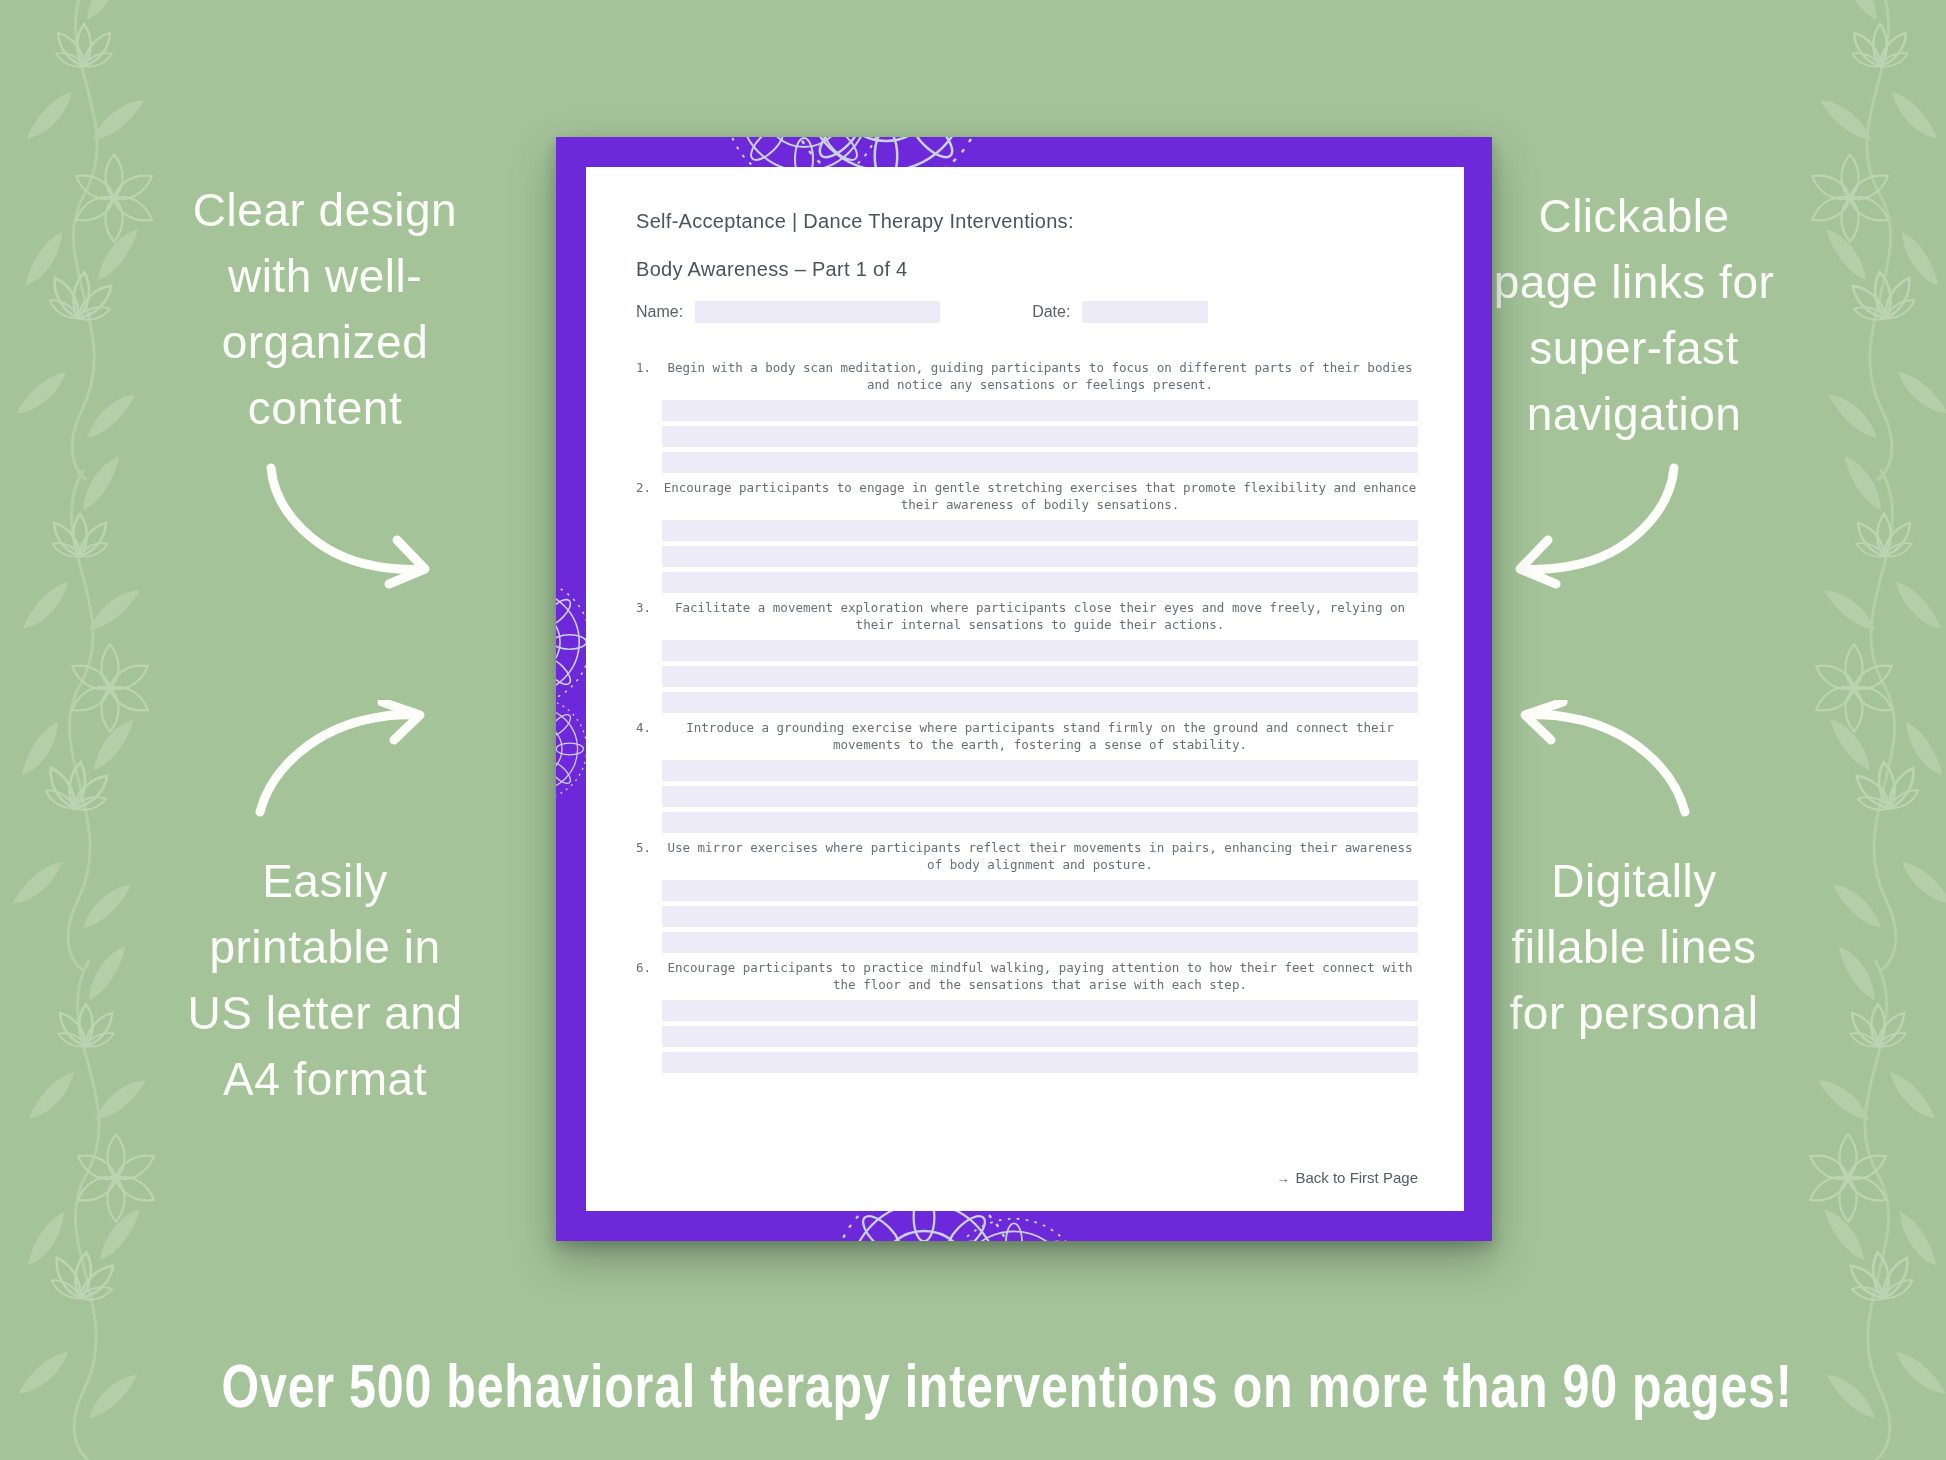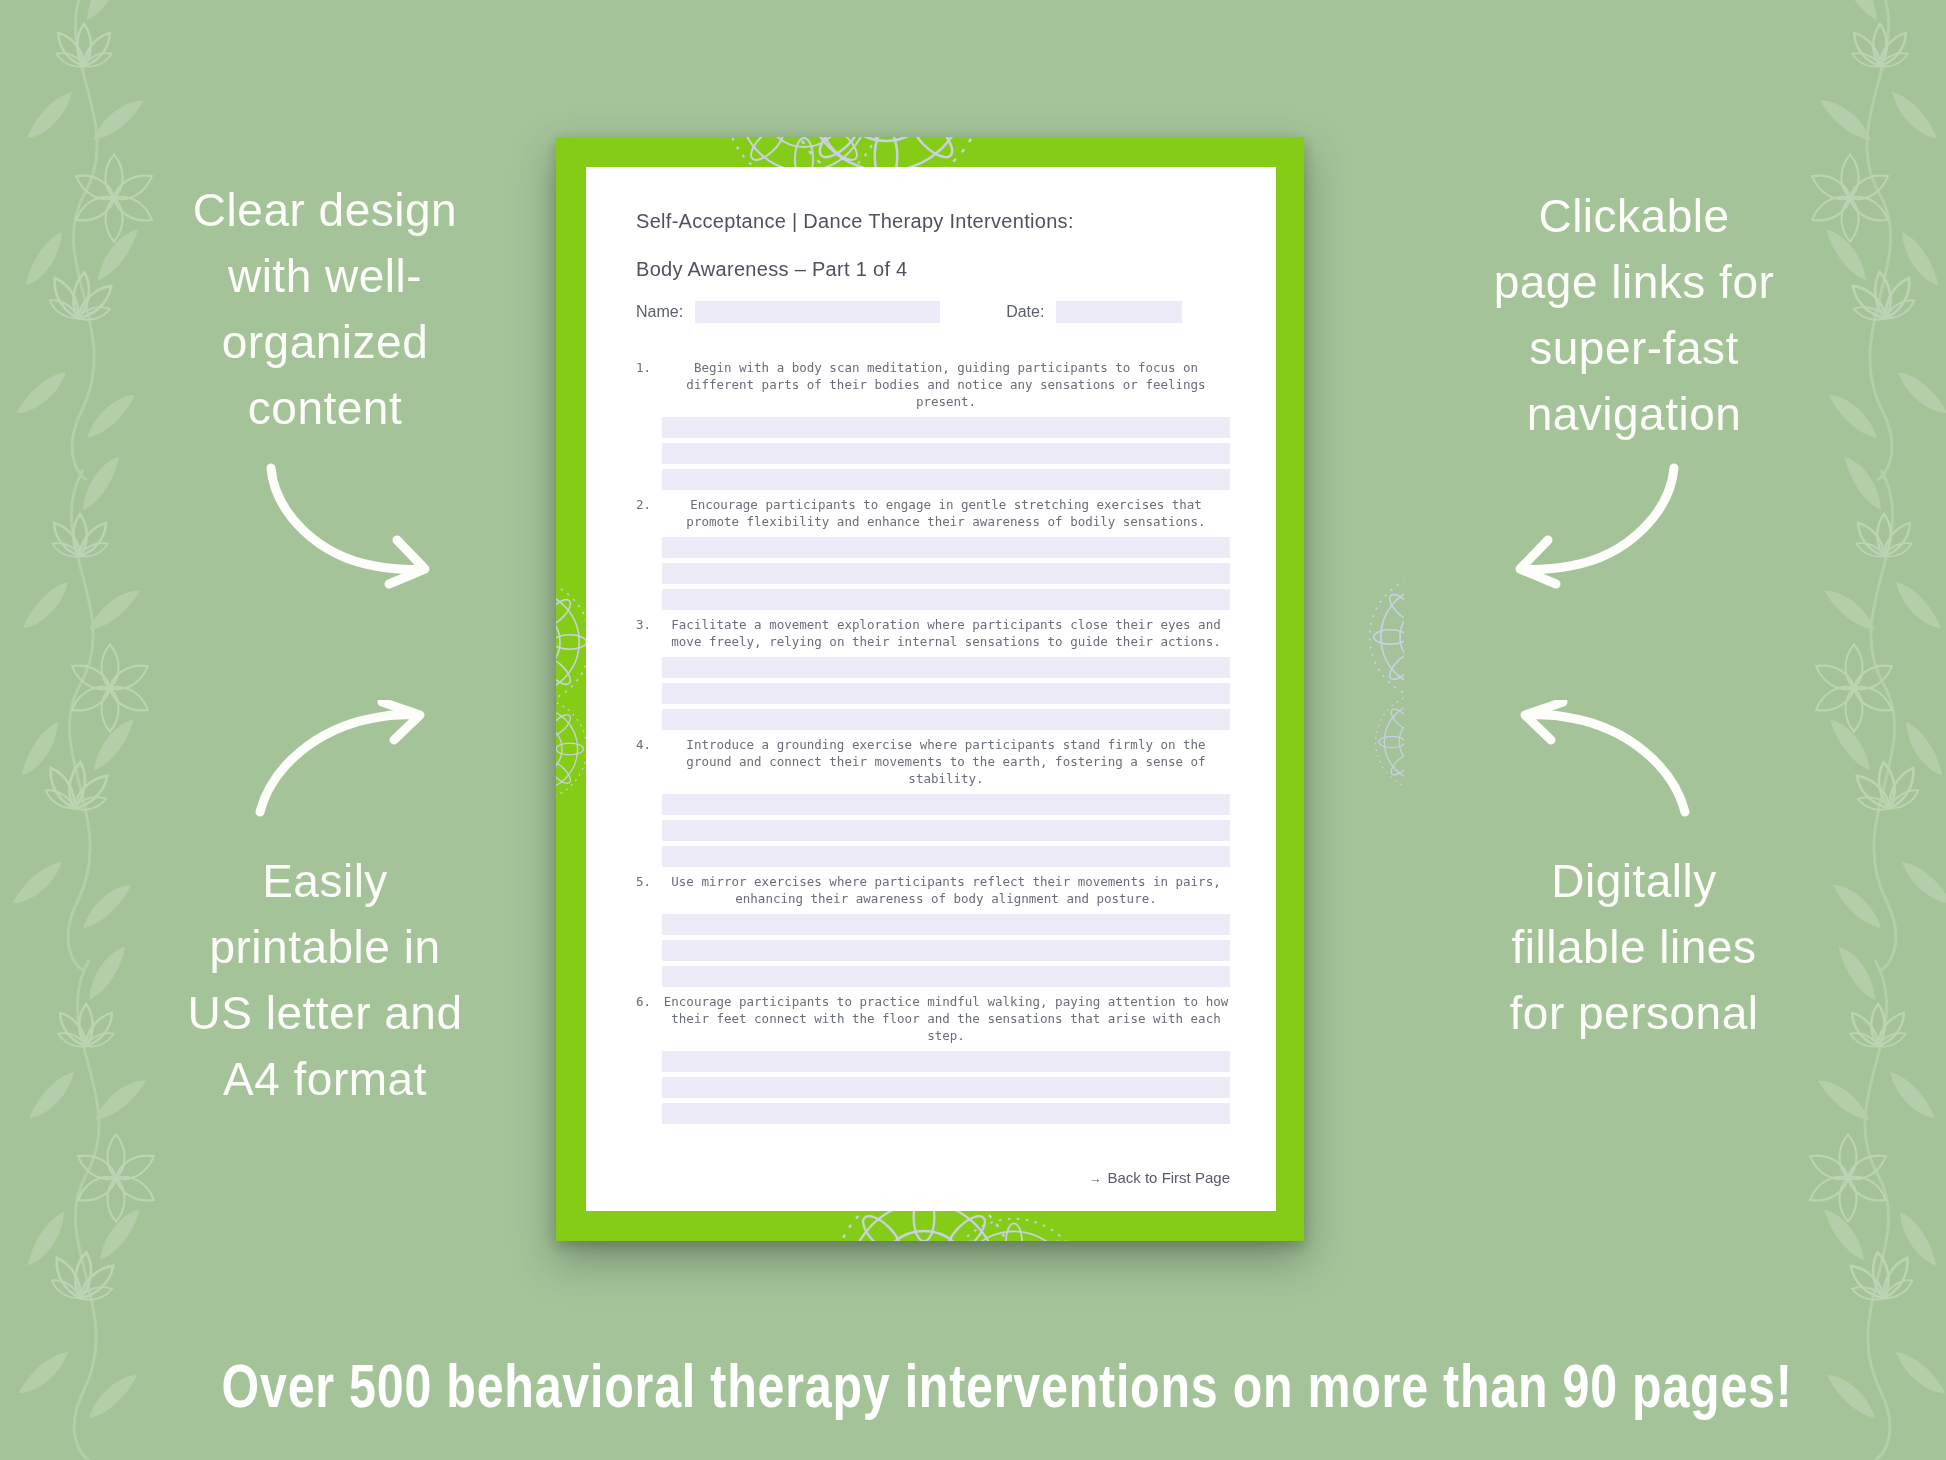--- a/index.html
+++ b/index.html
@@ -5,36 +5,36 @@
   html,body{margin:0;padding:0;}
   body{
     width:1946px;height:1460px;position:relative;overflow:hidden;
     background:#a4c399;
     font-family:"Liberation Sans", sans-serif;
   }
   
   .vine-col{position:absolute;top:0;pointer-events:none;}
   
   .page{
-    position:absolute;left:556px;top:137px;width:748px;height:1104px;
-    background:#84cc16;
+    position:absolute;left:556px;top:137px;width:936px;height:1104px;
+    background:#6d28d9;
     box-shadow:0 18px 38px rgba(45,65,45,.40), 0 5px 12px rgba(45,65,45,.28);
   }
   .page .mandalas{position:absolute;left:0;top:0;width:848px;height:1104px;overflow:hidden;}
   .panel{
     position:absolute;left:30px;top:30px;right:28px;bottom:30px;
     background:#ffffff;
   }
   .content{padding:40px 46px 0 50px;position:relative;}
   .doc-title{font-size:20px;color:#4d525d;line-height:28px;letter-spacing:.3px;}
   .doc-title.second{margin-top:20px;}
   .name-row{margin-top:18px;display:flex;align-items:center;font-size:16px;color:#5a6069;}
   .field-box{height:22px;background:#edebf7;}
   .name-box{width:245px;margin-left:12px;}
-  .date-label{margin-left:66px;}
+  .date-label{margin-left:92px;}
   .date-box{width:126px;margin-left:12px;}
   .items{margin-top:36px;}
   .item{margin-bottom:6px;}
   .item .line1{display:flex;font-family:"DejaVu Sans Mono", monospace;font-size:12.5px;line-height:17px;color:#696e79;}
   .item .num{width:26px;flex:0 0 26px;}
   .item .txt{flex:1;text-align:center;}
   .fills{margin-left:26px;}
   .fill-line{height:21px;background:#edebf7;margin-top:5px;}
   .fill-line:first-child{margin-top:7px;}
   .doc-footer{

